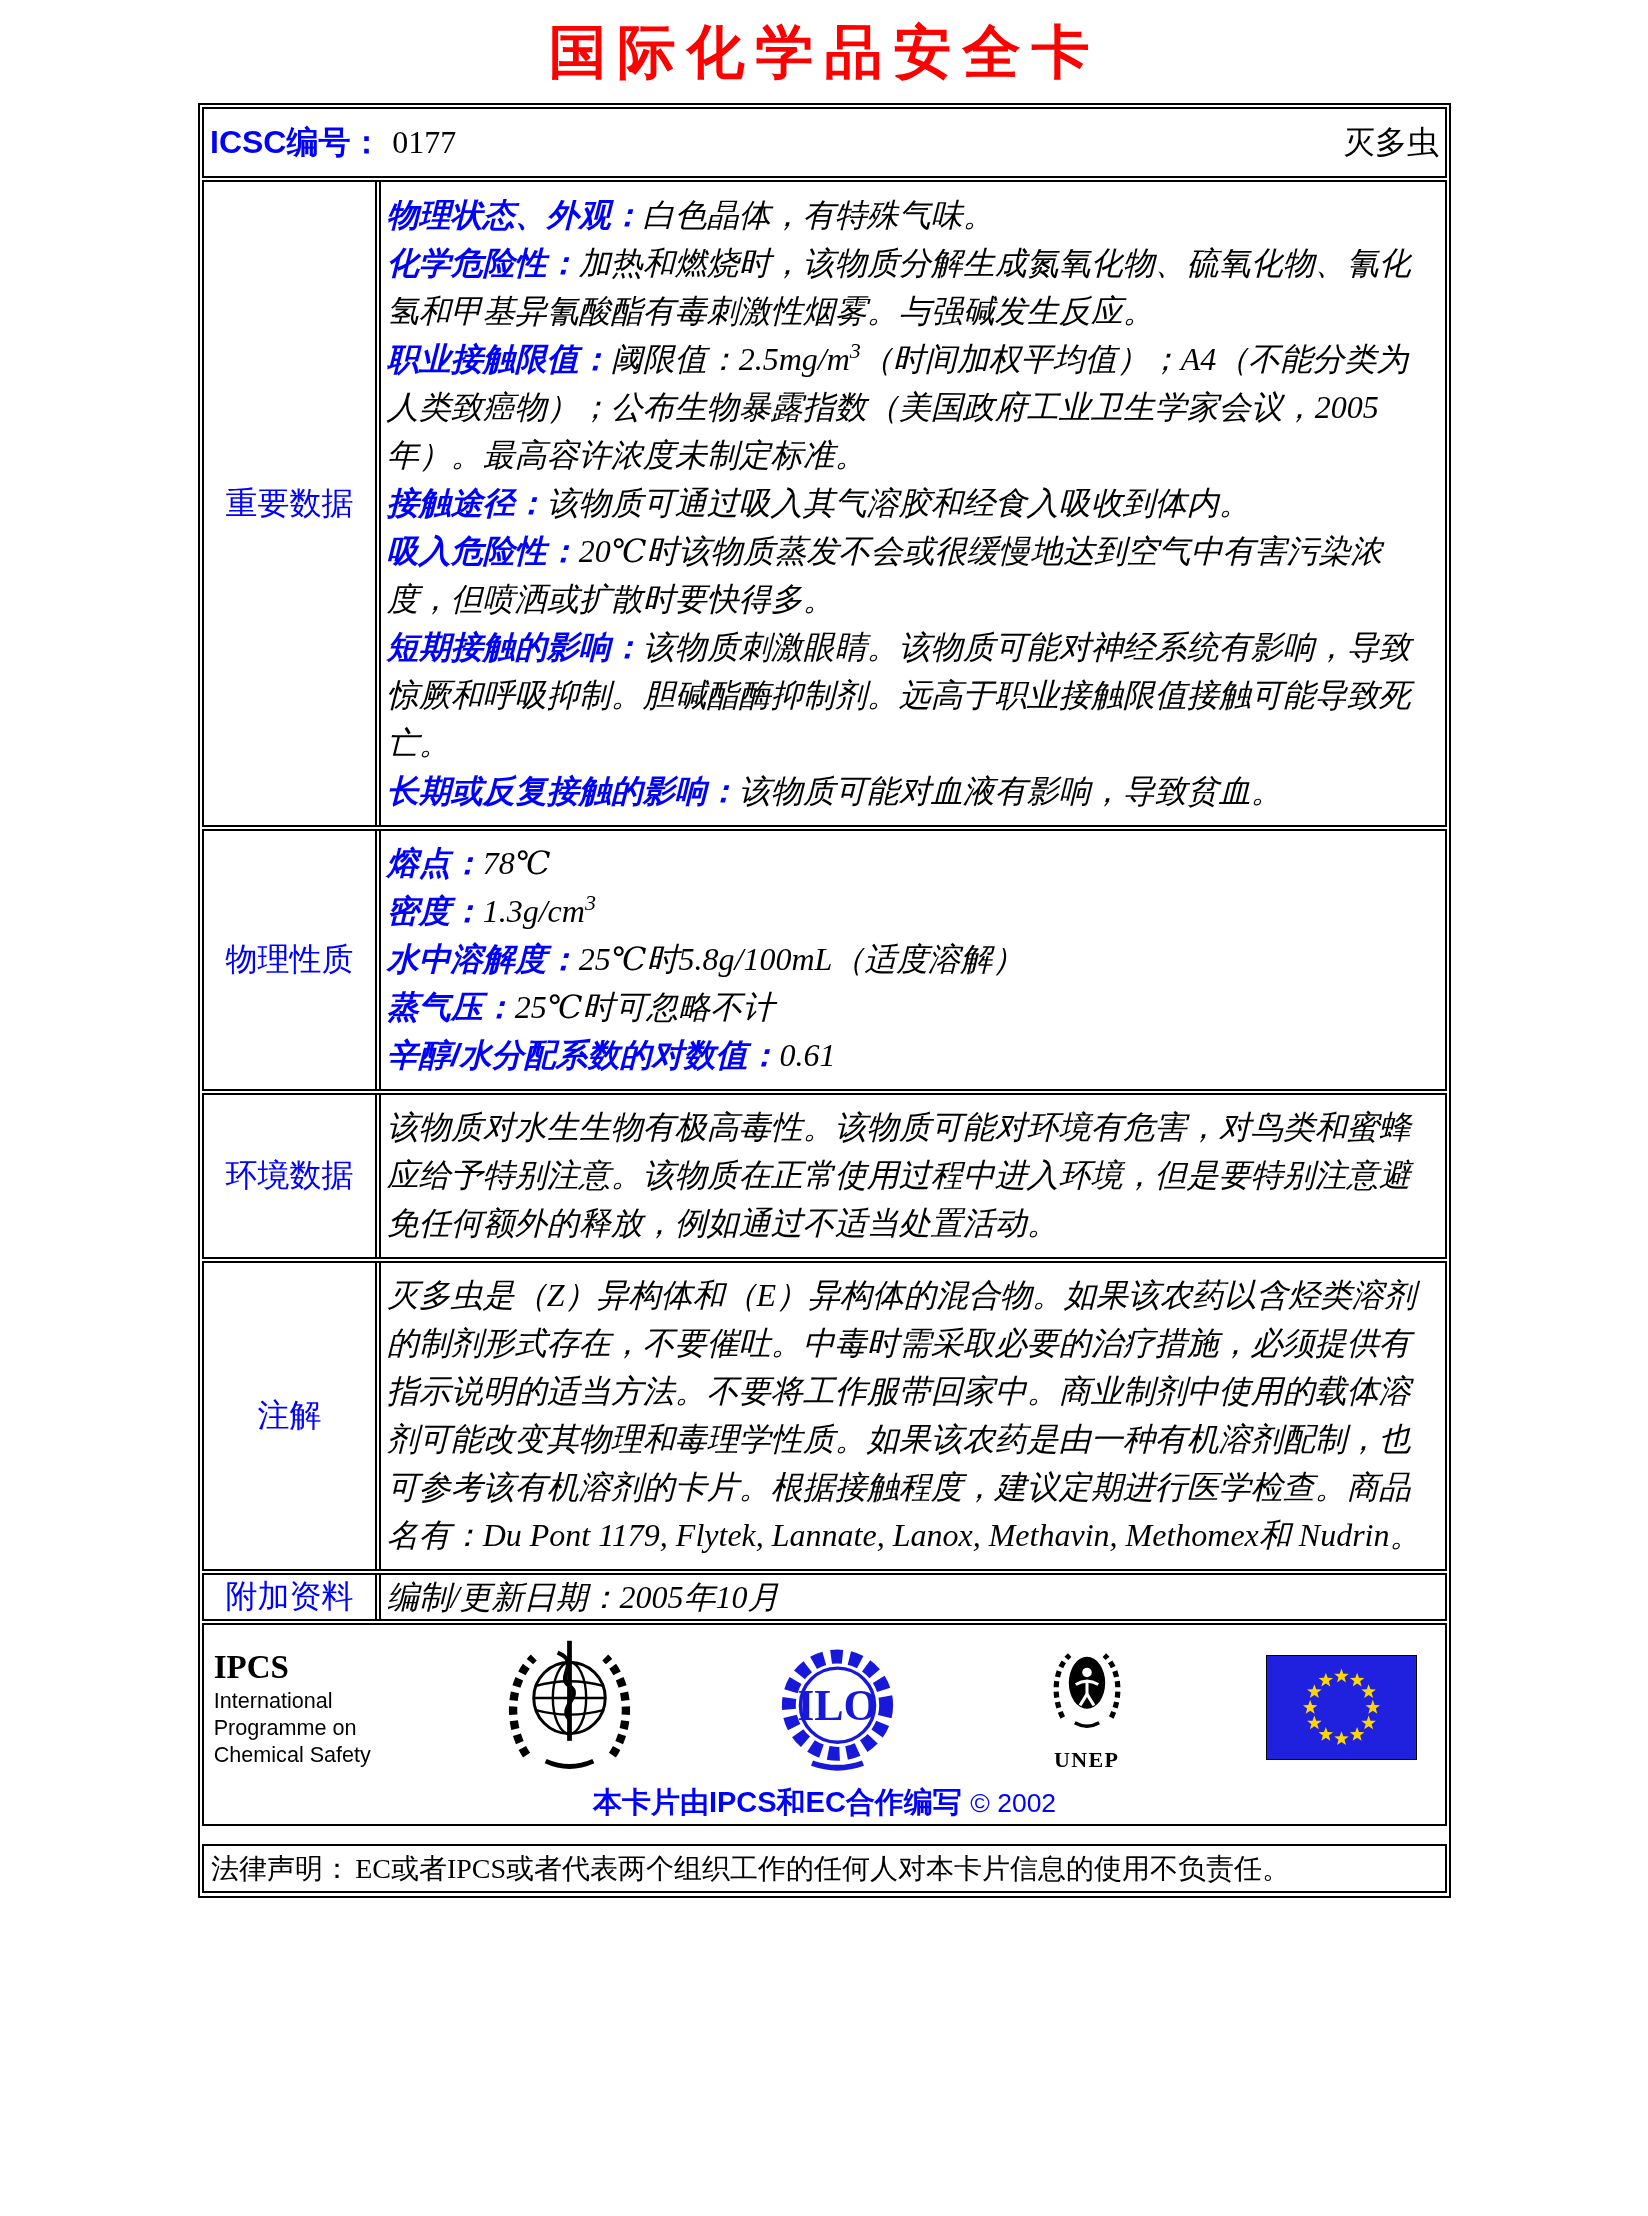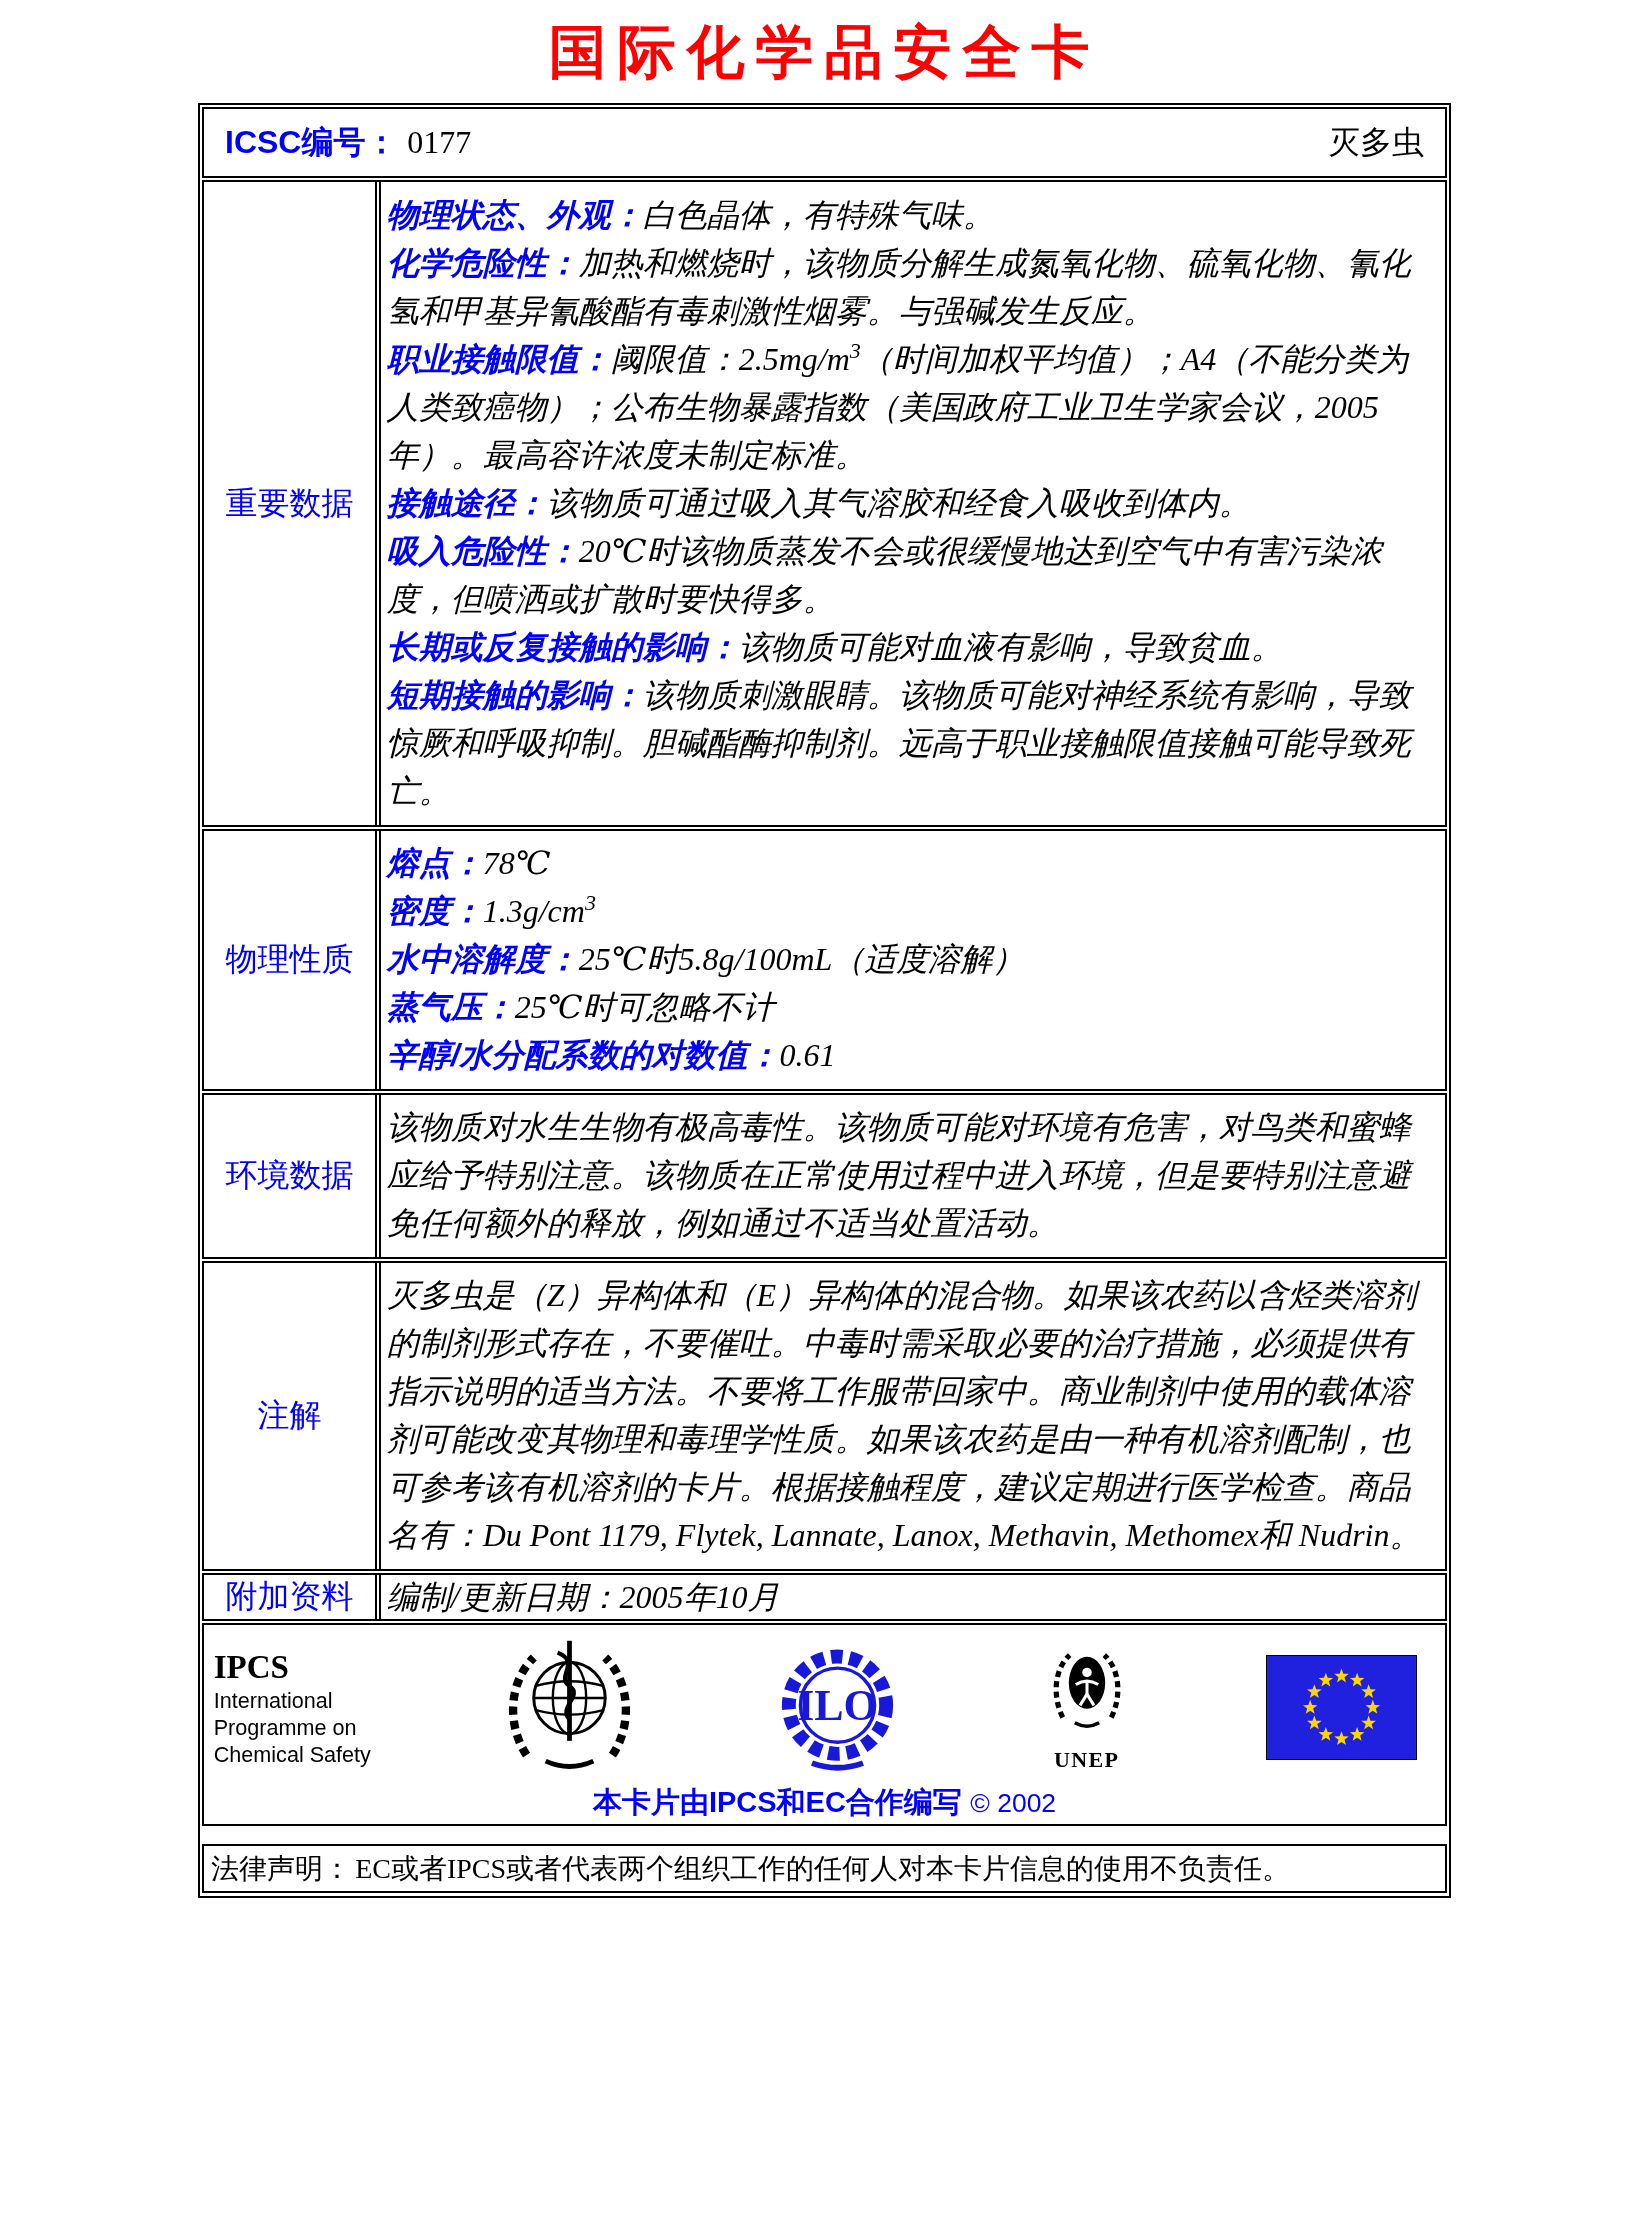--- a/index.html
+++ b/index.html
@@ -42,21 +42,21 @@
     display:flex;
     align-items:stretch;
     background:#fff;
   }
   .row:last-child{margin-bottom:0;}
   .row-single{display:block;}
   
   .row-header{
     height:67px;
     display:flex;align-items:center;justify-content:space-between;
-    padding:0 21px;
+    padding:0 6px;
     font-size:32px;
   }
   .icsc-label{
     color:var(--blue);
     font-family:"Liberation Sans","DejaVu Sans",sans-serif;
     font-weight:bold;
   }
   .icsc-number{margin-left:9.7px;font-size:32px;}
   .chem-name{font-size:32px;}
   
@@ -148,22 +148,22 @@
     </div>
 
     <div class="row">
       <div class="label-cell">重要数据</div>
       <div class="content-cell">
           <div class="para"><span class="lbl">物理状态、外观：</span><span class="txt">白色晶体，有特殊气味。</span></div>
           <div class="para"><span class="lbl">化学危险性：</span><span class="txt">加热和燃烧时，该物质分解生成氮氧化物、硫氧化物、氰化氢和甲基异氰酸酯有毒刺激性烟雾。与强碱发生反应。</span></div>
           <div class="para"><span class="lbl">职业接触限值：</span><span class="txt">阈限值：2.5mg/m</span><sup class="sup txt">3</sup><span class="txt">（时间加权平均值）；A4（不能分类为人类致癌物）；公布生物暴露指数（美国政府工业卫生学家会议，2005年）。最高容许浓度未制定标准。</span></div>
           <div class="para"><span class="lbl">接触途径：</span><span class="txt">该物质可通过吸入其气溶胶和经食入吸收到体内。</span></div>
           <div class="para"><span class="lbl">吸入危险性：</span><span class="txt">20℃时该物质蒸发不会或很缓慢地达到空气中有害污染浓度，但喷洒或扩散时要快得多。</span></div>
+          <div class="para"><span class="lbl">短期接触的影响：</span><span class="txt">该物质刺激眼睛。该物质可能对神经系统有影响，导致惊厥和呼吸抑制。胆碱酯酶抑制剂。远高于职业接触限值接触可能导致死亡。</span></div>
           <div class="para"><span class="lbl">长期或反复接触的影响：</span><span class="txt">该物质可能对血液有影响，导致贫血。</span></div>
-          <div class="para"><span class="lbl">短期接触的影响：</span><span class="txt">该物质刺激眼睛。该物质可能对神经系统有影响，导致惊厥和呼吸抑制。胆碱酯酶抑制剂。远高于职业接触限值接触可能导致死亡。</span></div>
         </div>
     </div>
 
     <div class="row">
       <div class="label-cell">物理性质</div>
       <div class="content-cell">
           <div class="para"><span class="lbl">熔点：</span><span class="txt">78℃</span></div>
           <div class="para"><span class="lbl">密度：</span><span class="txt">1.3g/cm</span><sup class="sup txt">3</sup></div>
           <div class="para"><span class="lbl">水中溶解度：</span><span class="txt">25℃时5.8g/100mL（适度溶解）</span></div>
           <div class="para"><span class="lbl">蒸气压：</span><span class="txt">25℃时可忽略不计</span></div>

